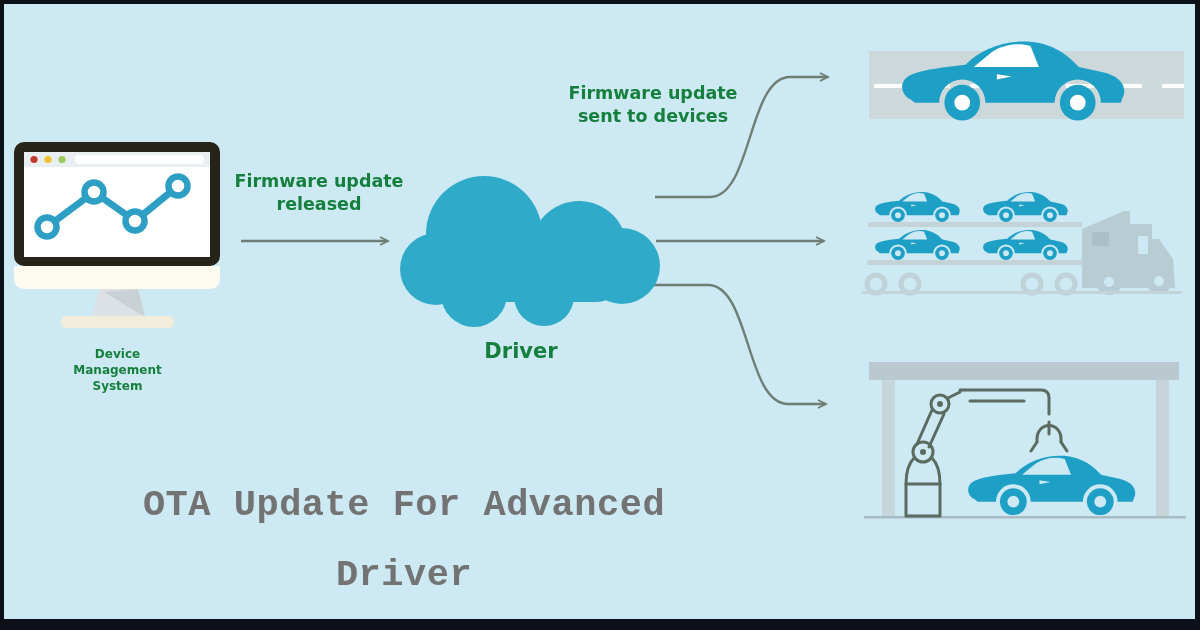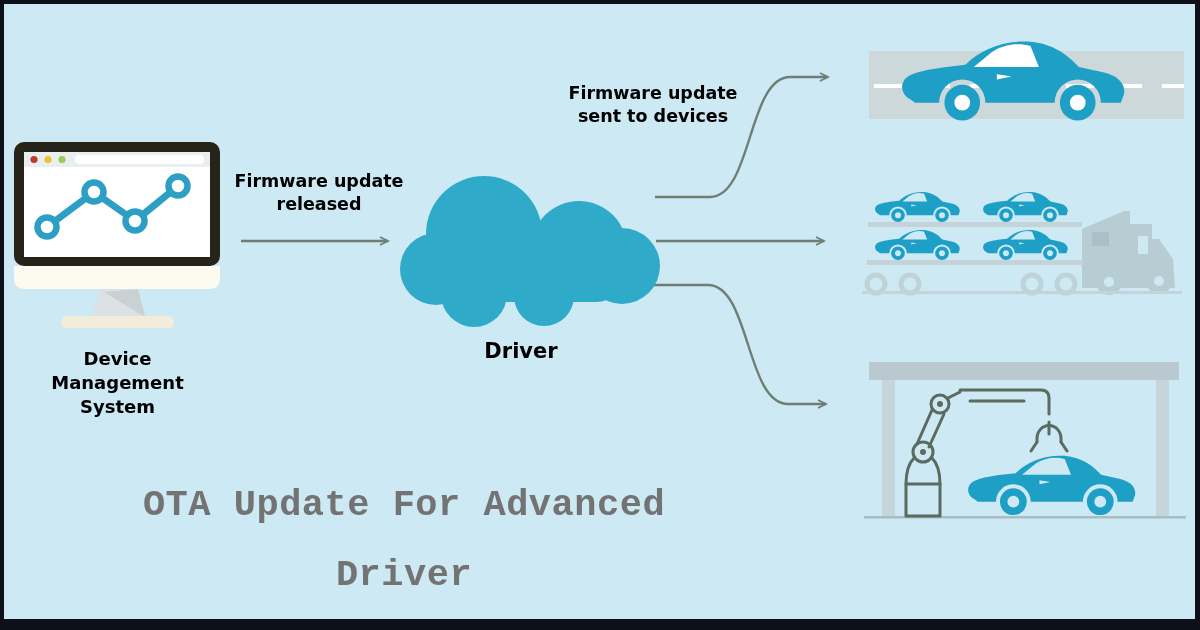--- a/index.html
+++ b/index.html
@@ -6,25 +6,25 @@
   .canvas{
     position:relative;width:1200px;height:630px;box-sizing:border-box;
     background:#cde9f3;
     border-left:4px solid #0d1019;border-top:4px solid #0d1019;
     border-right:5px solid #0d1019;border-bottom:11px solid #0d1019;
     overflow:hidden;
     font-family:"DejaVu Sans",sans-serif;
   }
   .abs{position:absolute;}
   .label{
-    color:#000000;font-weight:bold;text-align:center;
+    color:#15803d;font-weight:bold;text-align:center;
     white-space:pre-line;line-height:1.32;
   }
   .lbl-flow{font-size:17.5px;}
-  .lbl-node{font-size:18px;}
+  .lbl-node{font-size:12px;}
   .lbl-cloud{font-size:21px;}
   .title{
     position:absolute;left:60px;top:466px;width:680px;
     text-align:center;color:#737373;font-weight:bold;
     font-size:37px;line-height:70px;letter-spacing:.5px;
     font-family:Liberation Mono, monospace;white-space:pre-line;
   }
   svg{display:block;overflow:visible;}
   .stroke-robot{stroke:#5b6b60;stroke-width:3;fill:none;stroke-linecap:round;stroke-linejoin:round;}
 </style>

